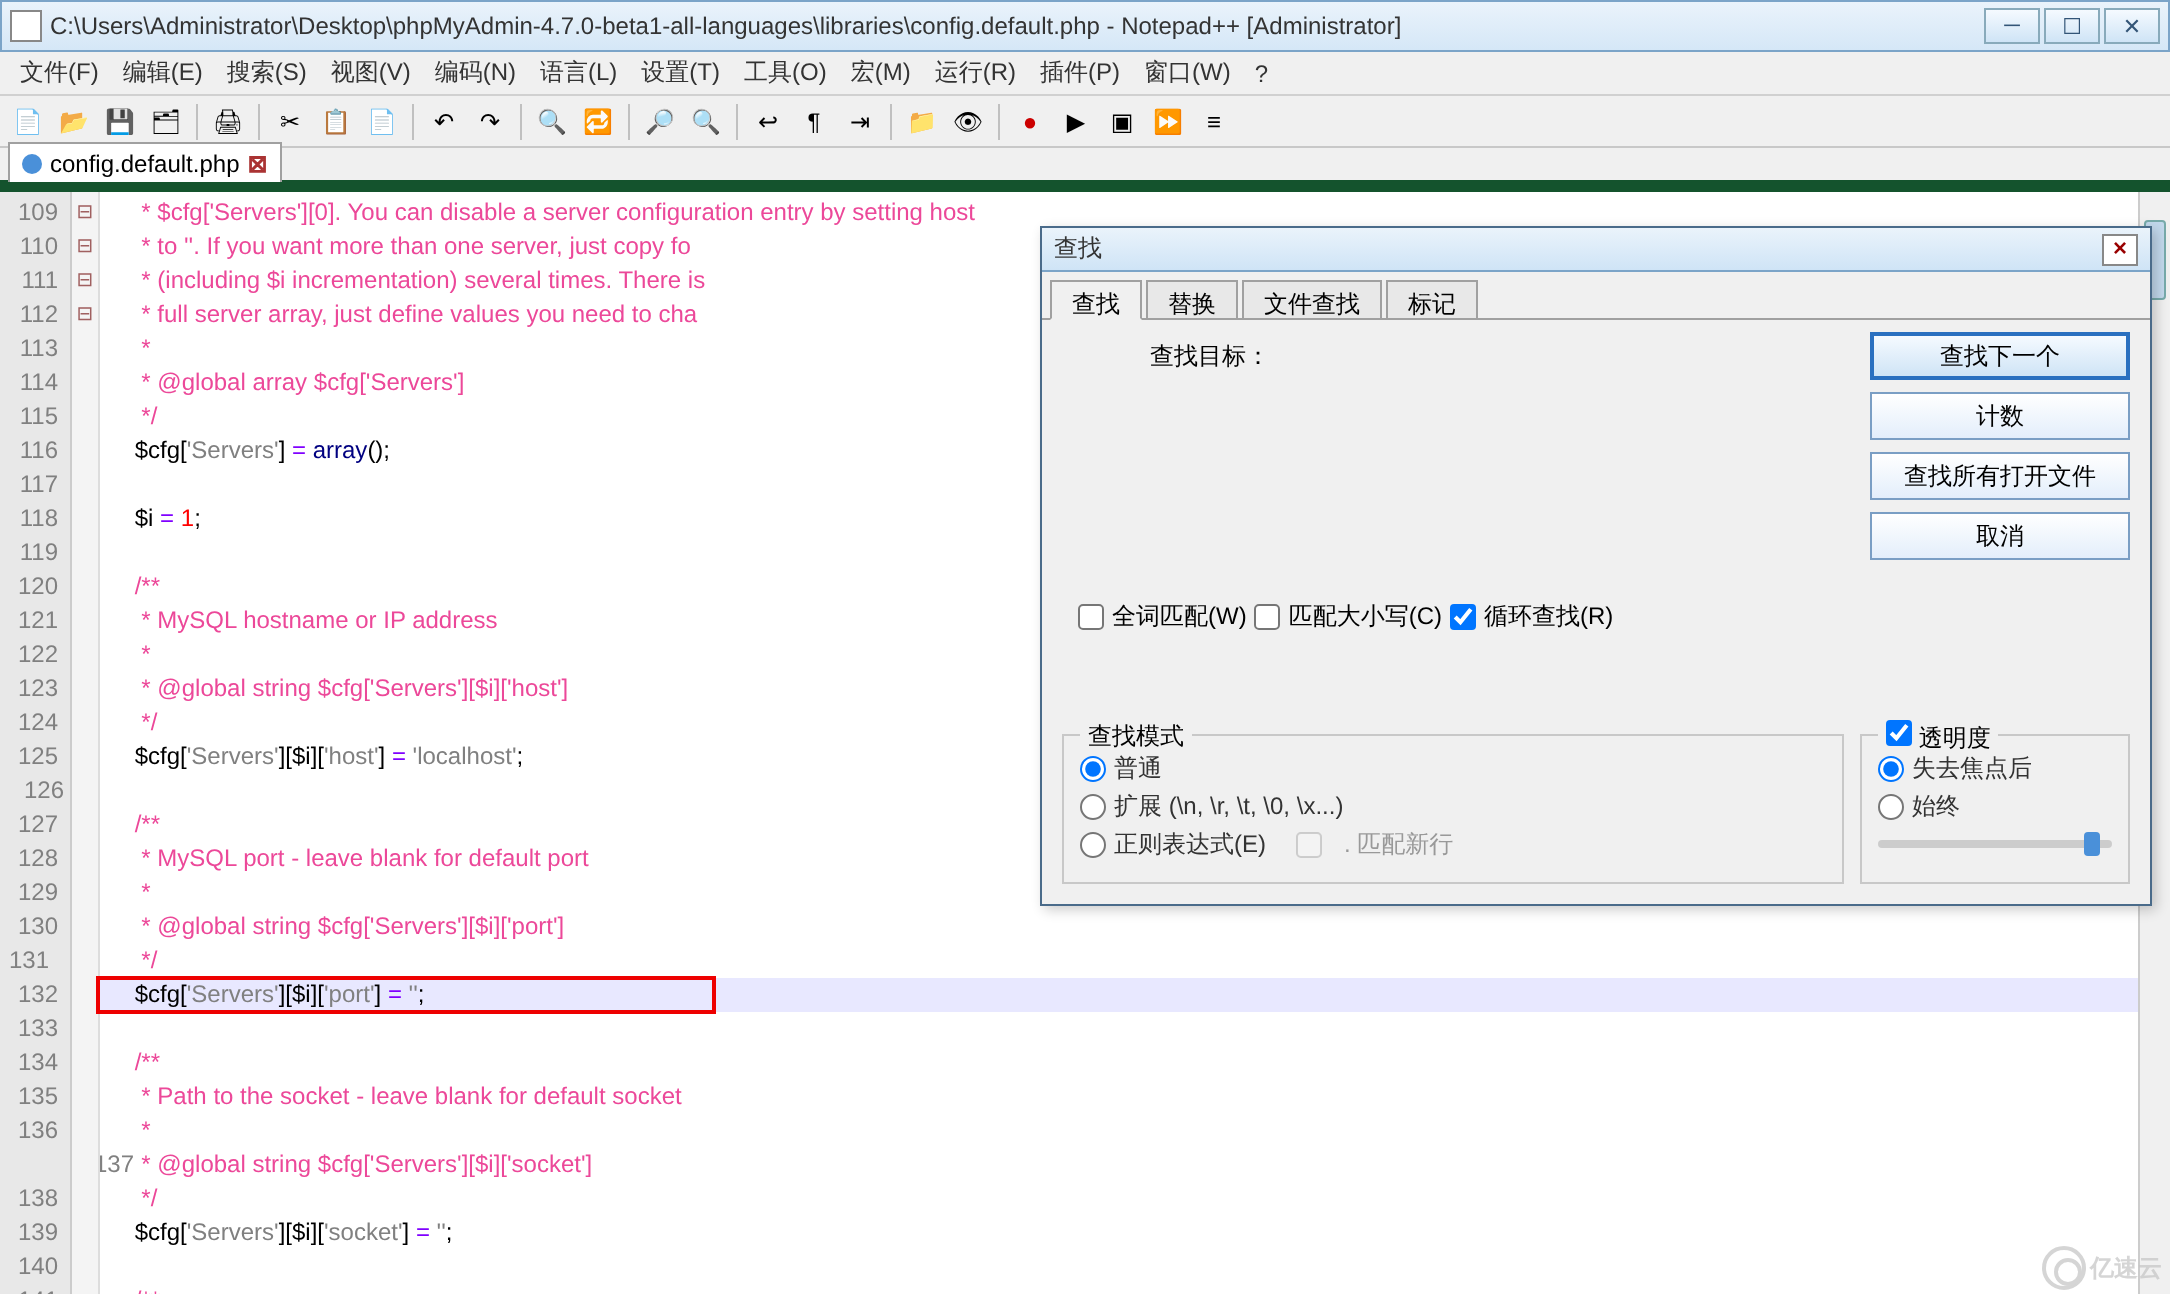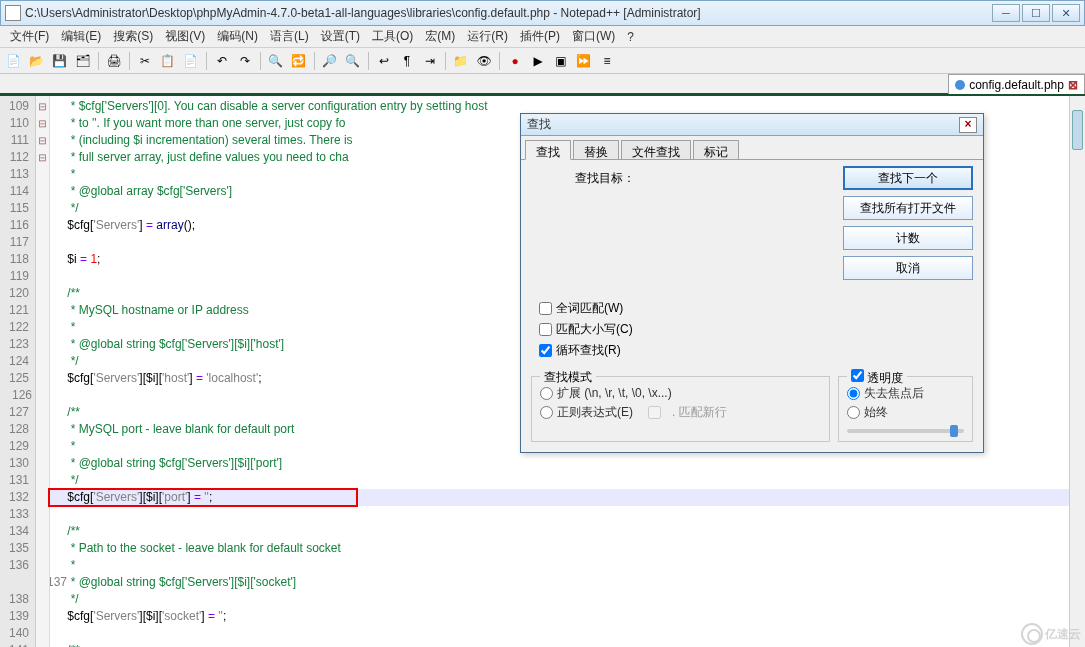--- a/index.html
+++ b/index.html
@@ -8,52 +8,52 @@
 .titlebar .icon { width:16px; height:16px; background:#fff; border:1px solid #888; margin-right:4px; }
 .titlebar .title { flex:1; color:#333; }
 .winbtns { display:flex; gap:2px; }
 .winbtn { width:28px; height:18px; background:linear-gradient(#f5faff,#cfe4f6); border:1px solid #8ab; display:flex; align-items:center; justify-content:center; color:#357; font-family:Arial; font-size:11px; cursor:default; }
 .winbtn.close{background:linear-gradient(#f5faff,#cfe4f6);}
 .menubar { height:22px; background:#f0f0f0; display:flex; align-items:center; padding:0 4px; border-bottom:1px solid #d0d0d0;}
 .menubar span { padding:2px 6px; cursor:default; color:#333; }
 .toolbar { height:26px; background:#f0f0f0; display:flex; align-items:center; padding:2px 4px; gap:3px; border-bottom:1px solid #c8c8c8;}
 .tbtn { width:20px; height:20px; border:1px solid transparent; display:inline-flex; align-items:center; justify-content:center; }
 .tsep{width:1px;height:18px;background:#c0c0c0;margin:0 2px;}
-.tabbar { height:22px; background:#f0f0f0; display:flex; align-items:flex-end; padding-left:4px; border-bottom:3px solid #14532d;justify-content:flex-end;}
+.tabbar { height:22px; background:#f0f0f0; display:flex; align-items:flex-end; padding-left:4px; border-bottom:6px solid #14532d;}
 .filetab { height:20px; background:#fff; border:1px solid #a0a0a0; border-bottom:none; padding:2px 6px; display:flex; align-items:center; gap:4px; position:relative; top:1px; }
 .filetab .dot{width:10px;height:10px;border-radius:50%;background:#4a90d9;}
 .filetab .x{color:#a33;font-weight:bold;}
 .editor { position:absolute; top:96px; left:0; right:0; bottom:0; background:#fff; display:flex; overflow:hidden;}
 .gutter1 { width:36px; background:#e8e8e8; border-right:1px solid #ccc; text-align:right; color:#808080; font-family:Consolas,monospace; font-size:12px; line-height:17px; padding-top:2px;}
 .gutter2 { width:14px; background:#f4f4f4; border-right:1px solid #ddd; font-family:Consolas,monospace; line-height:17px; padding-top:2px; text-align:center;}
 .fold{color:#808080;cursor:pointer;font-size:10px;}
 .lines { flex:1; font-family:Consolas,"Courier New",monospace; font-size:13px; line-height:17px; padding-top:2px; white-space:pre; }
 .lines .ln { height:17px; padding-left:4px; position:relative;}
-.c-com{color:#15803d;} .c-var{color:#000;} .c-str{color:#808080;} .c-num{color:#ff0000;} .c-op{color:#8000ff;} .c-eq{color:#000080;}
+.c-com{color:#ec4899;} .c-var{color:#000;} .c-str{color:#808080;} .c-num{color:#ff0000;} .c-op{color:#8000ff;} .c-eq{color:#000080;}
 .hl-row{background:#e8e8ff;}
 .redbox{position:absolute;left:-2px;top:-1px;width:310px;height:19px;border:2px solid #e00;pointer-events:none;}
 .scrollv{position:absolute;right:0;top:96px;bottom:0;width:16px;background:#f0f0f0;border-left:1px solid #ccc;}
 .scrollv .thumb{position:absolute;left:2px;right:2px;top:14px;height:40px;background:#c2d8ec;border:1px solid #7aa;border-radius:2px;}
 
-.dlg{position:absolute;left:520px;top:113px;width:464px;height:340px;background:#f0f0f0;border:1px solid #4a6b8a;box-shadow:2px 2px 6px rgba(0,0,0,.2);}
+.dlg{position:absolute;left:520px;top:113px;width:556px;height:340px;background:#f0f0f0;border:1px solid #4a6b8a;box-shadow:2px 2px 6px rgba(0,0,0,.2);}
 .dlg-title{height:22px;background:linear-gradient(#eaf3fb,#cfe4f6);border-bottom:1px solid #7ba4c8;display:flex;align-items:center;padding:0 6px;color:#333;}
 .dlg-title .x{margin-left:auto;width:18px;height:16px;background:#fff;border:1px solid #888;color:#900;font-weight:bold;text-align:center;line-height:13px;cursor:pointer;}
 .dlg-tabs{display:flex;height:24px;border-bottom:1px solid #a0a0a0;padding-left:4px;padding-top:3px;background:#f0f0f0;}
 .dlg-tab{padding:3px 10px;border:1px solid #a0a0a0;background:#e8e8e8;margin-right:2px;cursor:pointer;position:relative;top:1px;}
 .dlg-tab.active{background:#f0f0f0;border-bottom-color:#f0f0f0;}
 .dlg-body{padding:10px;position:relative;height:290px;}
 .dlg-row{display:flex;align-items:center;margin-bottom:10px;}
 .dlg-row label{width:110px;text-align:right;padding-right:6px;}
 .dlg-combo{flex:1;display:flex;}
 .dlg-combo input{flex:1;height:21px;border:1px solid #7f9db9;padding:0 4px;font-size:12px;}
 .dlg-combo .arr{width:18px;height:21px;border:1px solid #7f9db9;border-left:none;background:linear-gradient(#fff,#ddd);text-align:center;line-height:19px;color:#333;cursor:pointer;}
 .dlg-btns{position:absolute;right:10px;top:6px;width:130px;display:flex;flex-direction:column;gap:6px;}
 .dlg-btn{height:24px;border:1px solid #7a9ec4;background:linear-gradient(#fff,#e3eefb);cursor:pointer;display:flex;align-items:center;justify-content:center;padding:0 4px;}
 .dlg-btn.primary{border:2px solid #2a70c0;background:linear-gradient(#f5faff,#cfe4f6);}
-.chkcol{position:absolute;left:18px;top:140px;display:flex;flex-direction:column;gap:4px;}
+.chkcol{position:absolute;left:18px;top:140px;display:flex;flex-direction:row;gap:4px;}
 .chk{display:flex;align-items:center;gap:4px;}
 .chk input{width:13px;height:13px;}
 .groups{position:absolute;left:10px;bottom:8px;right:10px;display:flex;gap:8px;}
 .grp{border:1px solid #c8c8c8;padding:6px 8px 8px;position:relative;flex:1;}
 .grp .legend{position:absolute;top:-8px;left:8px;background:#f0f0f0;padding:0 4px;}
 .grp label{display:flex;align-items:center;gap:4px;margin:2px 0;color:#333;}
 .grp.small{flex:0 0 100px;}
 .grp.trans{flex:0 0 135px;}
 .slider{width:100%;height:4px;background:#ccc;position:relative;margin-top:8px;border-radius:2px;}
 .slider .knob{position:absolute;right:6px;top:-4px;width:8px;height:12px;background:#4a90d9;border-radius:2px;}
@@ -150,21 +150,21 @@
       <div style="padding-right: 6px;">121</div>
       <div style="padding-right: 6px;">122</div>
       <div style="padding-right: 6px;">123</div>
       <div style="padding-right: 6px;">124</div>
       <div style="padding-right: 6px;">125</div>
       <div style="padding-right: 6px; padding-left: 12px;">126</div>
       <div style="padding-right: 6px;">127</div>
       <div style="padding-right: 6px;">128</div>
       <div style="padding-right: 6px;">129</div>
       <div style="padding-right: 6px;">130</div>
-      <div style="padding-right: 6px;">131</div>
+      <div style="padding-right: 6px; text-align: center;">131</div>
       <div style="padding-right: 6px;">132</div>
       <div style="padding-right: 6px;">133</div>
       <div style="padding-right: 6px;">134</div>
       <div style="padding-right: 6px;">135</div>
       <div style="padding-right: 6px;">136</div>
       <div style="padding-right: 6px; margin-left: 47px;">137</div>
       <div style="padding-right: 6px;">138</div>
       <div style="padding-right: 6px;">139</div>
       <div style="padding-right: 6px;">140</div>
       <div style="padding-right: 6px;">141</div>
@@ -220,42 +220,46 @@
       <div class="dlg-tab">替换</div>
       <div class="dlg-tab">文件查找</div>
       <div class="dlg-tab">标记</div>
     </div>
   <div class="dlg-body">
     <div class="dlg-row" style="padding-right:140px;">
       <label>查找目标：</label>
     </div>
     <div class="dlg-btns">
       <div class="dlg-btn primary">查找下一个</div>
+      <div class="dlg-btn">计数</div>
       <div class="dlg-btn">查找所有打开文件</div>
-      <div class="dlg-btn">计数</div>
       <div class="dlg-btn">取消</div>
     </div>
     <div class="chkcol">
       <label class="chk">
           <input type="checkbox" style="">
           <span>全词匹配(W)</span>
         </label>
       <label class="chk">
           <input type="checkbox" style="">
           <span>匹配大小写(C)</span>
         </label>
       <label class="chk">
           <input type="checkbox" checked="" style="">
           <span>循环查找(R)</span>
         </label>
     </div>
     <div class="groups">
       <div class="grp">
         <span class="legend">查找模式</span>
         <label>
+            <input type="radio" name="m" checked="" style="">
+            <span>普通</span>
+          </label>
+        <label>
             <input type="radio" name="m" style="">
             <span>扩展 (\n, \r, \t, \0, \x...)</span>
           </label>
         <label><input type="radio" name="m" style=""><span>正则表达式(E)</span>&nbsp;&nbsp;<input type="checkbox" disabled="" style="">&nbsp;<span style="color:#999">. 匹配新行</span></label>
       </div>
       <div class="grp trans">
         <span class="legend"><input type="checkbox" checked="" style=""> <span>透明度</span></span>
         <label>
             <input type="radio" name="t" checked="" style="">
             <span>失去焦点后</span>

